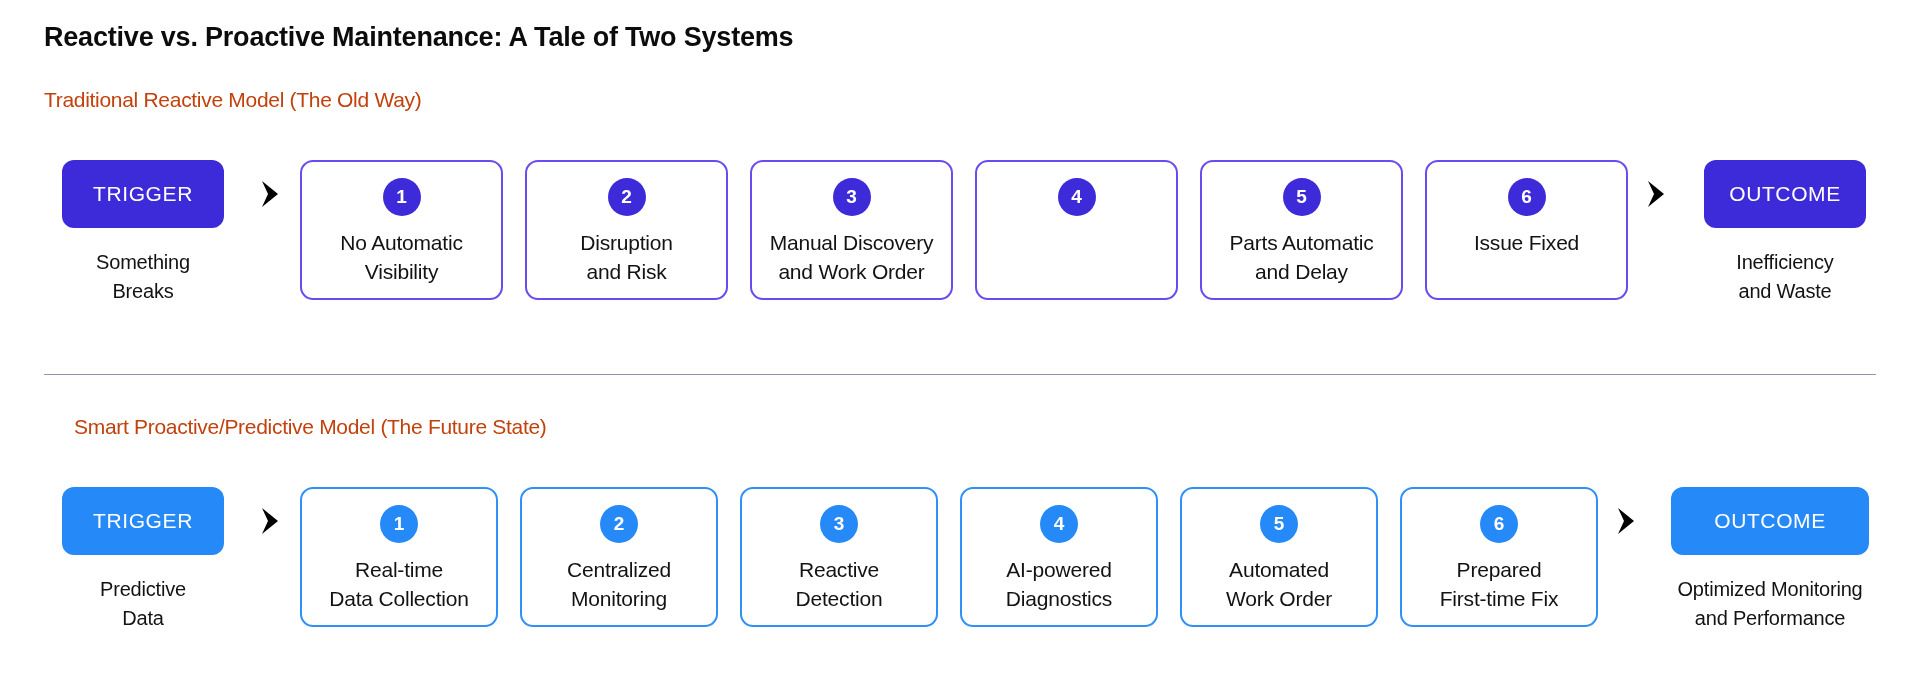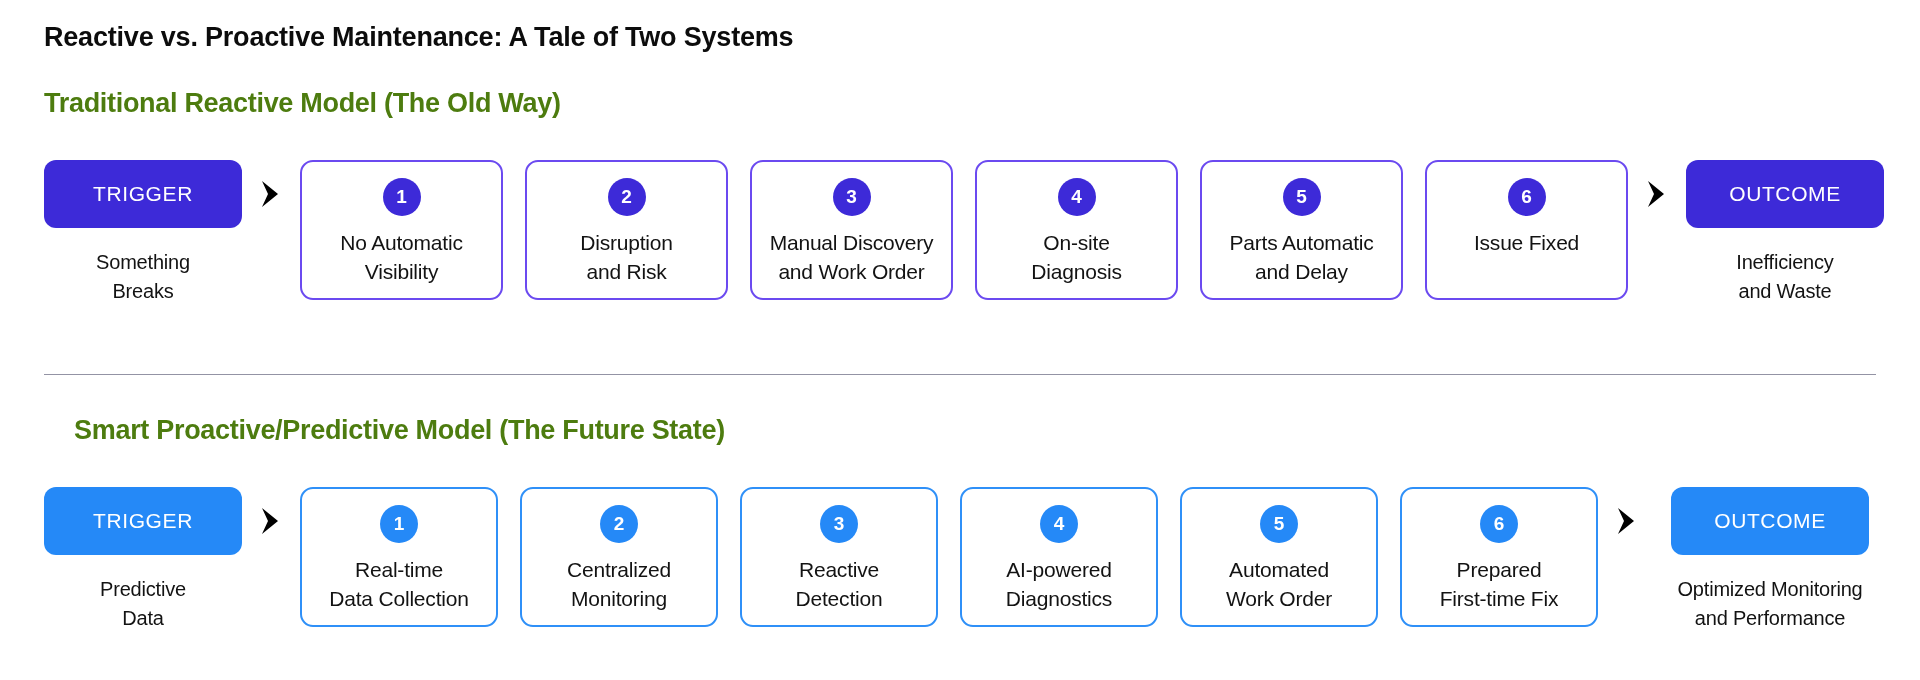--- a/index.html
+++ b/index.html
@@ -29,23 +29,23 @@
     top: 22px;
     font-size: 27px;
     font-weight: bold;
     letter-spacing: -0.2px;
     color: #0c0c0c;
     white-space: nowrap;
   }
   .section-heading {
     position: absolute;
     left: 44px;
-    font-size: 27px;
-    font-weight: 700;
-    color: #4d7c0f;
+    font-size: 21px;
+    font-weight: 400;
+    color: #c2410c;
     letter-spacing: -0.3px;
     white-space: nowrap;
   }
   #heading-row-1 { top: 88px; }
   #heading-row-2 { top: 415px; margin-left: 30px; }
 
   
   .divider {
     position: absolute;
     left: 44px;
@@ -70,21 +70,21 @@
 
   
   .endcap-wrap {
     display: flex;
     flex-direction: column;
     align-items: center;
     width: 198px;
     flex: 0 0 198px;
   }
   .endcap {
-    width: 198px;
+    width: 162px;
     height: 68px;
     border-radius: 12px;
     display: flex;
     align-items: center;
     justify-content: center;
     color: #ffffff;
     font-size: 21px;
     letter-spacing: .6px;
     font-weight: 400;
     box-sizing: border-box;
@@ -202,22 +202,20 @@
         <div class="card-label">Disruption
 and Risk</div>
       </div>
       <div class="card">
         <div class="badge-num">3</div>
         <div class="card-label">Manual Discovery
 and Work Order</div>
       </div>
       <div class="card">
         <div class="badge-num">4</div>
-        <div class="card-label">On-site
-Diagnosis</div>
       </div>
       <div class="card">
         <div class="badge-num">5</div>
         <div class="card-label">Parts Automatic
 and Delay</div>
       </div>
       <div class="card">
         <div class="badge-num">6</div>
         <div class="card-label">Issue Fixed</div>
       </div>

